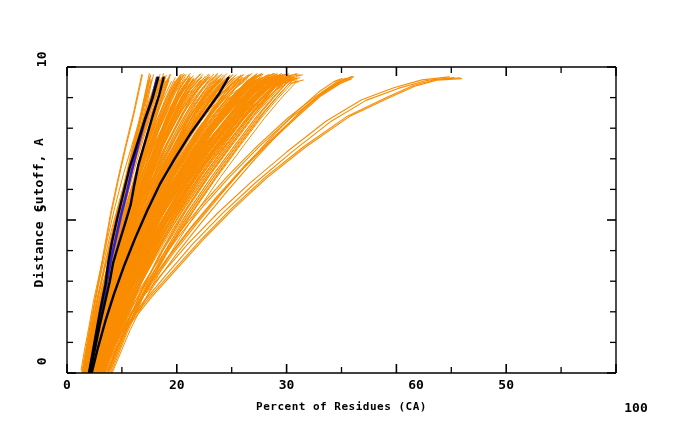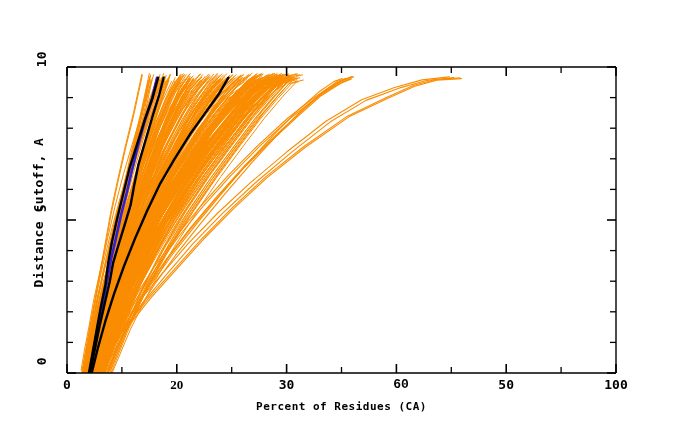--- a/index.html
+++ b/index.html
@@ -423,25 +423,25 @@
         <line x1="616" y1="128.2" x2="610" y2="128.2" stroke="#000000" stroke-width="1.3"></line>
         <line x1="67" y1="97.59999999999997" x2="73" y2="97.59999999999997" stroke="#000000" stroke-width="1.3"></line>
         <line x1="616" y1="97.59999999999997" x2="610" y2="97.59999999999997" stroke="#000000" stroke-width="1.3"></line>
         <line x1="67" y1="67" x2="76" y2="67" stroke="#000000" stroke-width="1.6"></line>
         <line x1="616" y1="67" x2="607" y2="67" stroke="#000000" stroke-width="1.6"></line>
       </g>
   </svg>
 
   <div id="x-tick-labels">
       <div class="tick-label-x" style="left: 67px;">0</div>
-      <div class="tick-label-x" style="left: 176.8px; font-family: Liberation Serif, serif;">20</div>
+      <div class="tick-label-x" style="left: 176.8px;">20</div>
       <div class="tick-label-x" style="left: 286.6px;">30</div>
-      <div class="tick-label-x" style="left: 401px; font-family: Liberation Mono, monospace;">60</div>
+      <div class="tick-label-x" style="left: 416px;">60</div>
       <div class="tick-label-x" style="left: 506.2px;">50</div>
-      <div class="tick-label-x" style="left: 616px;">100</div>
+      <div class="tick-label-x" style="left: 636px; margin-top: 23px;">100</div>
     </div>
   <div id="y-tick-labels">
       <div class="tick-label-y" style="top: 365px;">0</div>
       <div class="tick-label-y" style="top: 212px;">5</div>
       <div class="tick-label-y" style="top: 59px;">10</div>
     </div>
 
   <div id="x-axis-label">Percent of Residues (CA)</div>
   <div id="y-axis-label">Distance Cutoff, A</div>
 

